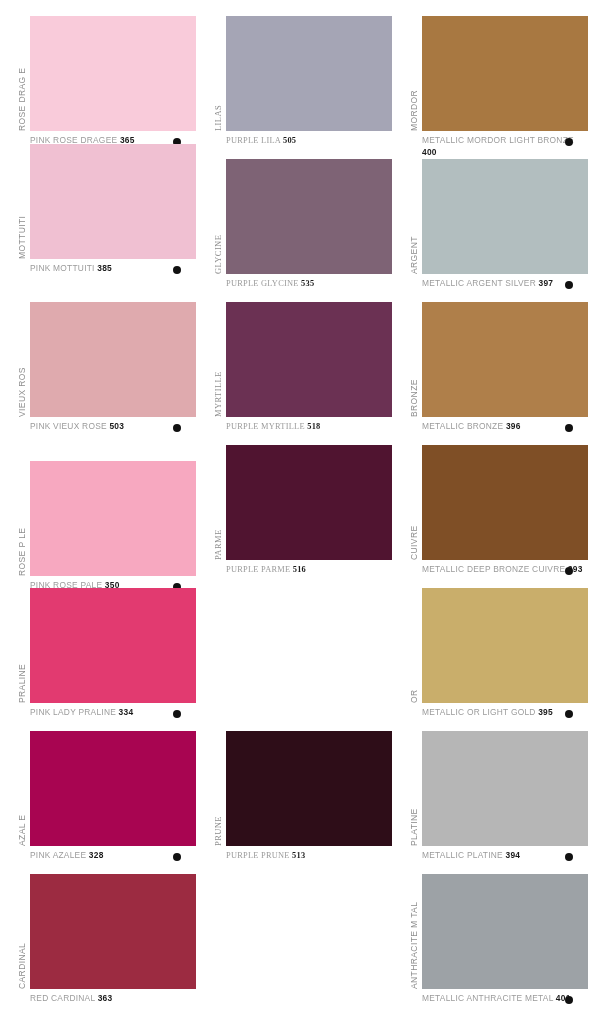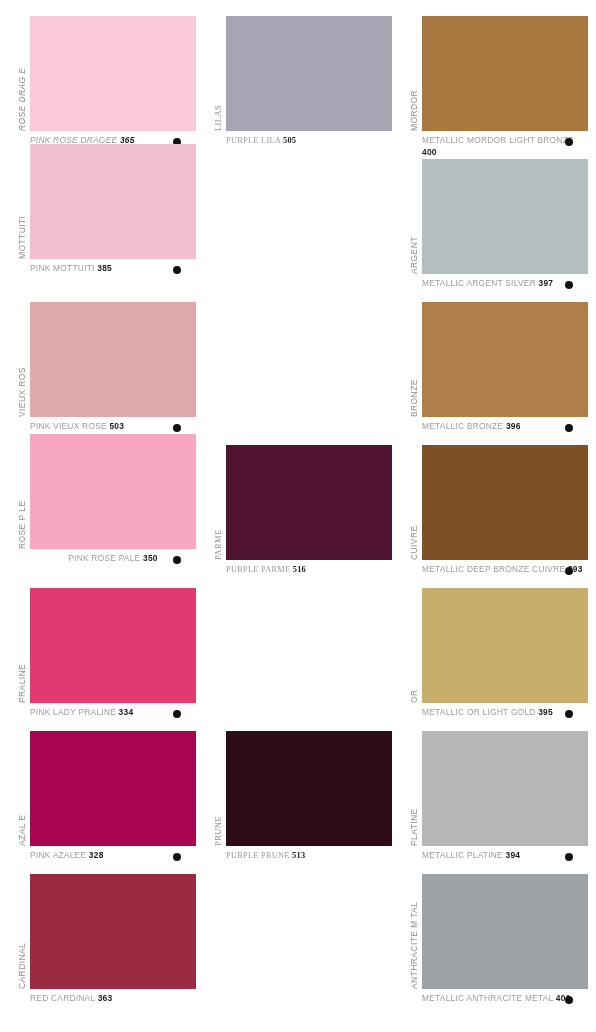--- a/index.html
+++ b/index.html
@@ -82,39 +82,39 @@
     background: #111111;
     top: 122px;
     left: 157px;
   }
 </style>
 </head>
 <body>
 
 <div id="chart">
     <div class="column col-0">
-      <div class="cell" style="top: 16px; height: 143px; font-style: italic;">
+      <div class="cell" style="top: 16px; height: 143px;">
         <div class="swatch" style="background: rgb(249, 203, 218);"></div>
         <div class="side-label" style="top: 115px;">ROSE DRAG E</div>
         <div class="caption"><span>PINK ROSE DRAGEE </span><span class="code">365</span></div>
         <div class="dot" style="background: rgb(17, 17, 17);"></div>
       </div>
       <div class="cell" style="top: 144px; height: 143px;">
         <div class="swatch" style="background: rgb(240, 192, 210);"></div>
         <div class="side-label" style="top: 115px;">MOTTUITI</div>
         <div class="caption"><span>PINK MOTTUITI </span><span class="code">385</span></div>
         <div class="dot" style="background: rgb(17, 17, 17);"></div>
       </div>
       <div class="cell" style="top: 302px; height: 143px;">
         <div class="swatch" style="background: rgb(223, 170, 174);"></div>
         <div class="side-label" style="top: 115px;">VIEUX ROS</div>
         <div class="caption"><span>PINK VIEUX ROSE </span><span class="code">503</span></div>
         <div class="dot" style="background: rgb(17, 17, 17);"></div>
       </div>
-      <div class="cell" style="top: 434px; height: 143px; text-align: center;">
+      <div class="cell" style="top: 461px; height: 143px;">
         <div class="swatch" style="background: rgb(247, 168, 192);"></div>
         <div class="side-label" style="top: 115px;">ROSE P LE</div>
         <div class="caption"><span>PINK ROSE PALE </span><span class="code">350</span></div>
         <div class="dot" style="background: rgb(17, 17, 17);"></div>
       </div>
       <div class="cell" style="top: 588px; height: 143px;">
         <div class="swatch" style="background: rgb(226, 58, 112);"></div>
         <div class="side-label" style="top: 115px;">PRALINE</div>
         <div class="caption"><span>PINK LADY PRALINE </span><span class="code">334</span></div>
         <div class="dot" style="background: rgb(17, 17, 17);"></div>
@@ -130,20 +130,30 @@
         <div class="side-label" style="top: 115px;">CARDINAL</div>
         <div class="caption"><span>RED CARDINAL </span><span class="code">363</span></div>
       </div>
     </div>
     <div class="column col-1">
       <div class="cell" style="top: 16px; height: 143px;">
         <div class="swatch" style="background: rgb(165, 165, 181);"></div>
         <div class="side-label" style="top: 115px;">LILAS</div>
         <div class="caption"><span>PURPLE LILA </span><span class="code">505</span></div>
       </div>
+      <div class="cell" style="top: 159px; height: 143px;">
+        <div class="swatch" style="background: rgb(126, 99, 117);"></div>
+        <div class="side-label" style="top: 115px;">GLYCINE</div>
+        <div class="caption"><span>PURPLE GLYCINE </span><span class="code">535</span></div>
+      </div>
+      <div class="cell" style="top: 302px; height: 143px;">
+        <div class="swatch" style="background: rgb(107, 49, 83);"></div>
+        <div class="side-label" style="top: 115px;">MYRTILLE</div>
+        <div class="caption"><span>PURPLE MYRTILLE </span><span class="code">518</span></div>
+      </div>
       <div class="cell" style="top: 445px; height: 178px;">
         <div class="swatch" style="background: rgb(80, 20, 48);"></div>
         <div class="side-label" style="top: 115px;">PARME</div>
         <div class="caption"><span>PURPLE PARME </span><span class="code">516</span></div>
       </div>
       <div class="cell" style="top: 731px; height: 143px;">
         <div class="swatch" style="background: rgb(46, 13, 24);"></div>
         <div class="side-label" style="top: 115px;">PRUNE</div>
         <div class="caption"><span>PURPLE PRUNE </span><span class="code">513</span></div>
       </div>

